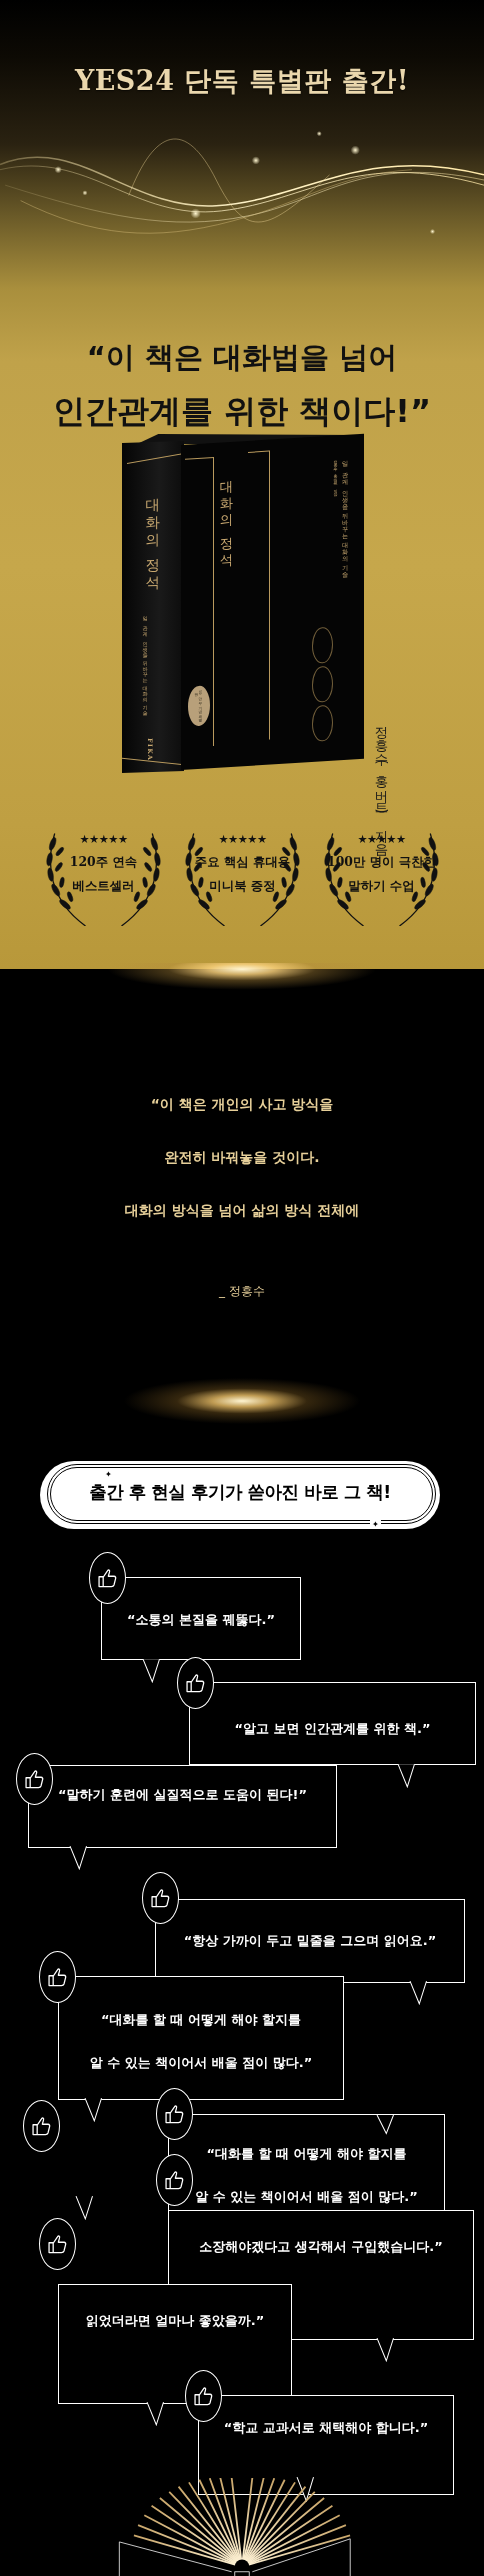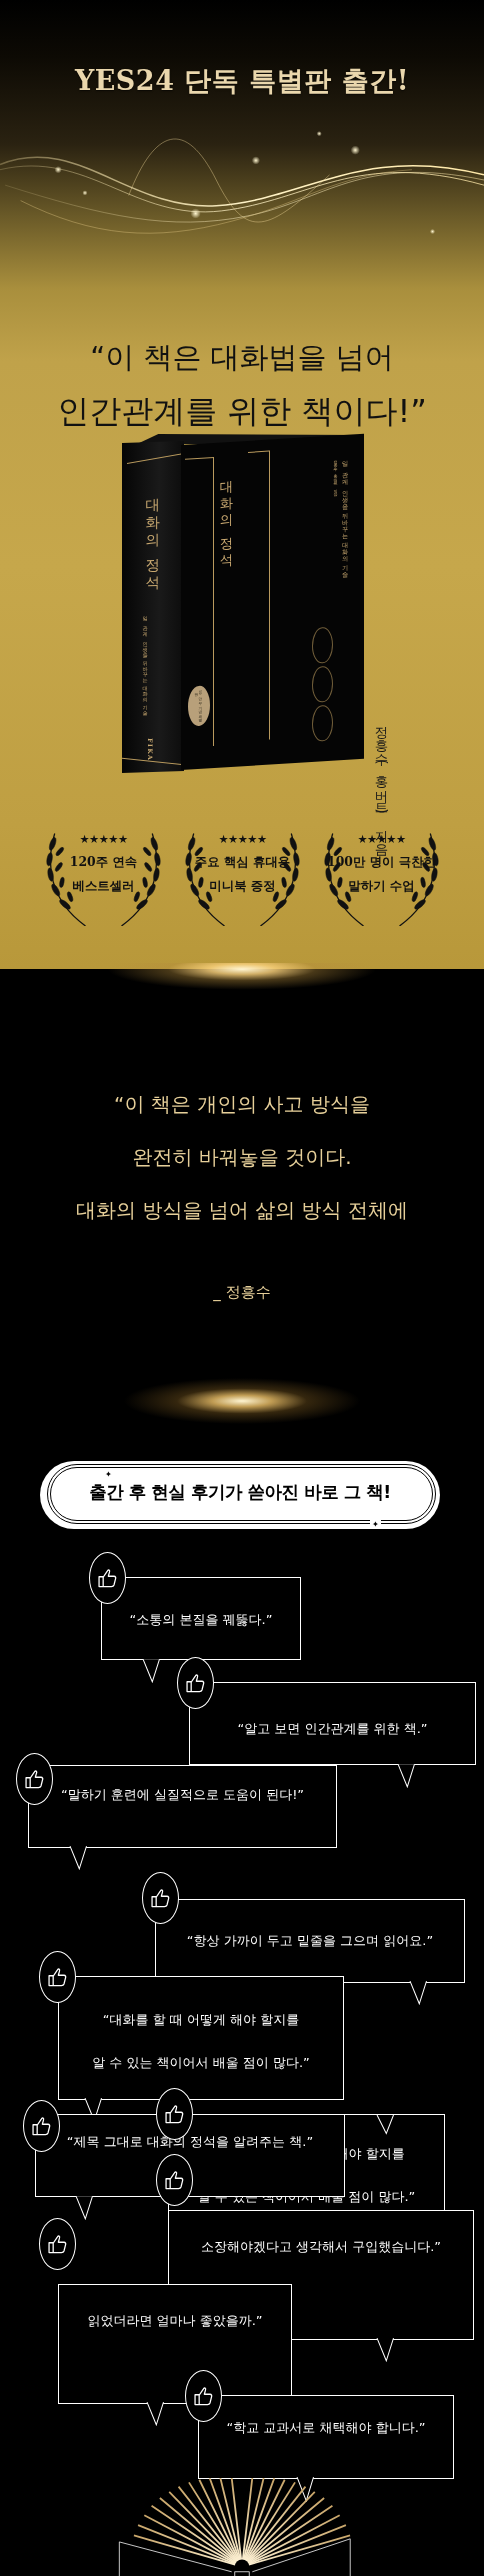--- a/index.html
+++ b/index.html
@@ -6,21 +6,21 @@
   body { width: 484px; background: #000; font-family: "DejaVu Serif", "Liberation Serif", serif; overflow-x: hidden; }
   .page { position: relative; width: 484px; height: 3914px; overflow: hidden; }
   .abs { position: absolute; }
   .center-text { left: 0; width: 484px; text-align: center; }
 
   
   .hero { left: 0; top: 0; width: 484px; height: 969px;
     background: linear-gradient(180deg, #000 0px, #0d0a04 57px, #2a2211 144px, #6a5a28 216px, #a98f3d 289px, #c0a24a 361px, #c6a74b 567px, #bf9f42 824px, #b8983a 969px); }
   .hero-title { color: #ead7ad; font-weight: bold; font-size: 27px; line-height: 47px; letter-spacing: 0.5px;
     text-shadow: 0 1px 1.5px rgba(0,0,0,.6); }
-  .hero-quote { color: #111; font-size: 29px; line-height: 54px; font-family: "DejaVu Sans", sans-serif; font-weight: 400; }
+  .hero-quote { color: #111; font-size: 29px; line-height: 54px; font-family: "DejaVu Sans", sans-serif; font-weight: 700; }
   .hero-quote .l2 { font-size: 32px; }
 
   .book { left: 122px; top: 434px; width: 242px; height: 361px; }
   .book-top { left: 0; top: 0; width: 242px; height: 10.3px; background: #111; clip-path: polygon(6% 100%, 15% 0, 100% 10%, 100% 100%); }
   .book-spine { left: 0; top: 8.2px; width: 62px; height: 330px; background: linear-gradient(90deg, #050505, #1a1a1a 60%, #0c0c0c); transform: skewY(-2deg); }
   .book-front { left: 59px; top: 11.3px; width: 183px; height: 325px; background: #050505; transform: skewY(-3.5deg); transform-origin: left top; }
   .gold-line { border: 0.8px solid #b99a5e; }
   .vtext { writing-mode: vertical-rl; color: #c8a870; }
   .spine-title { left: 20.6px; top: 46px; font-size: 14.4px; letter-spacing: 3.1px; font-family: "DejaVu Sans", sans-serif; }
   .spine-sub { left: 20.6px; top: 170px; font-size: 5.2px; letter-spacing: 0.5px; }
@@ -36,32 +36,32 @@
   .laurel-stars { position: absolute; left: 0; width: 129px; top: 19.6px; text-align: center; font-size: 11.3px; color: #111; letter-spacing: -0.5px; font-family: "DejaVu Sans", sans-serif; }
   .laurel-line { position: absolute; left: 0; width: 129px; text-align: center; font-size: 12.4px; color: #111; font-weight: bold; }
   .laurel-line.a { top: 41px; } .laurel-line.b { top: 65px; }
 
   
   .quote-sec { left: 0; top: 969px; width: 484px; height: 453px; background: #000; }
   .glow-top { left: 0; top: 963px; width: 484px; height: 77px;
     background: radial-gradient(ellipse 134px 20.6px at 50% 6.2px, rgba(255,245,210,1) 0%, rgba(245,205,120,.85) 25%, rgba(180,140,60,.4) 55%, rgba(0,0,0,0) 100%); }
   .glow-bot { left: 0; top: 1340px; width: 484px; height: 103px;
     background: radial-gradient(ellipse 118px 23px at 50% 61px, rgba(255,245,210,1) 0%, rgba(240,195,105,.8) 25%, rgba(150,110,40,.35) 55%, rgba(0,0,0,0) 100%); }
-  .gold-quote { color: #e6cf99; font-size: 20px; line-height: 53px; font-family: "DejaVu Sans", sans-serif; font-weight: 400; }
-  .gold-quote-author { color: #e6cf99; font-size: 15px; font-family: "DejaVu Sans", sans-serif; }
+  .gold-quote { color: #e6cf99; font-size: 14px; line-height: 53px; font-family: "DejaVu Sans", sans-serif; font-weight: 700; }
+  .gold-quote-author { color: #e6cf99; font-size: 12px; font-family: "DejaVu Sans", sans-serif; }
 
   
   .pill { left: 40px; top: 1461px; width: 400px; height: 68px; border-radius: 34px; background: #fff; }
   .pill-inner { left: 47px; top: 1464px; width: 389px; height: 60px; border-radius: 30px; border: 1px solid #000; }
   .pill-inner2 { left: 50px; top: 1467px; width: 383px; height: 54px; border-radius: 27px; border: 0.8px solid #000; }
   .pill-text { top: 1480px; left: 40px; width: 400px; text-align: center; font-size: 17.5px; font-weight: bold; color: #000; font-family: "DejaVu Sans", sans-serif; letter-spacing: -0.5px; }
   .pill-spark { font-size: 8.2px; color: #000; background: #fff; padding: 0 2.1px; line-height: 8.2px; }
 
   .bubble { border: 1px solid #fff; background: #000; }
-  .bubble-text { color: #fff; font-size: 13px; line-height: 38px; text-align: center; font-family: "DejaVu Sans", sans-serif; font-weight: 400; }
+  .bubble-text { color: #fff; font-size: 13px; line-height: 38px; text-align: center; font-family: "DejaVu Sans", sans-serif; font-weight: 700; }
   .thumb { width: 37px; height: 52px; border: 1.3px solid #fff; border-radius: 50%; background: #000; display: flex; align-items: center; justify-content: center; }
 
   
   .fan-wrap { left: 113px; top: 2478px; width: 258px; height: 134px; }
 </style>
 </head>
 <body>
 
 <div class="page">
 
@@ -284,23 +284,20 @@
   <div class="abs bubble" style="left:168px;top:2114px;width:277px;height:118px">
     <div class="bubble-text" style="padding-top:16.5px;line-height:43px">
       <div>“대화를 할 때 어떻게 해야 할지를</div>
       <div>알 수 있는 책이어서 배울 점이 많다.”</div>
     </div>
   </div>
   <svg class="abs" style="left:376px;top:2115px" width="20.6" height="20.6" viewBox="0 0 40 40">
       <path d="M2 0 L 20 36 L 34 0" fill="#000" stroke="#fff" stroke-width="2"></path>
     </svg>
 
-  <div class="abs bubble" style="left:35px;top:2114px;width:310px;height:83px">
-    <div class="bubble-text" style="padding-top:8.2px">“제목 그대로 대화의 정석을 알려주는 책.”</div>
-  </div>
   <svg class="abs" style="left:75px;top:2196px" width="20.6" height="24" viewBox="0 0 40 46">
       <path d="M2 0 L 20 44 L 34 0" fill="#000" stroke="#fff" stroke-width="2"></path>
     </svg>
 
   <div class="abs bubble" style="left:168px;top:2210px;width:306px;height:130px">
     <div class="bubble-text" style="padding-top:14.4px;line-height:43px">
       <div>소장해야겠다고 생각해서 구입했습니다.”</div>
     </div>
   </div>
   <svg class="abs" style="left:376px;top:2338px" width="20.6" height="24" viewBox="0 0 40 46">
@@ -309,21 +306,21 @@
 
   <div class="abs bubble" style="left:58px;top:2284px;width:234px;height:120px">
     <div class="bubble-text" style="padding-top:14.4px;line-height:43px">
       <div>읽었더라면 얼마나 좋았을까.”</div>
     </div>
   </div>
   <svg class="abs" style="left:146px;top:2402px" width="20.6" height="24" viewBox="0 0 40 46">
       <path d="M2 0 L 20 44 L 34 0" fill="#000" stroke="#fff" stroke-width="2"></path>
     </svg>
 
-  <div class="abs bubble" style="left:198px;top:2395px;width:256px;height:84px">
+  <div class="abs bubble" style="left:198px;top:2395px;width:256px;height:100px">
     <div class="bubble-text" style="padding-top:13.4px">“학교 교과서로 채택해야 합니다.”</div>
   </div>
   <svg class="abs" style="left:296px;top:2477px" width="20.6" height="25" viewBox="0 0 40 48">
       <path d="M2 0 L 20 46 L 34 0" fill="#000" stroke="#fff" stroke-width="2"></path>
     </svg>
 
   <div class="abs thumb" style="left:89px;top:1552px">
       <svg width="20.6" height="20.6" viewBox="0 0 40 40">
         <path d="M4 17 h8 v19 h-8 z M12 18 L 20 6 C 22 2, 26 4, 24 9 L 22 16 h11 c 3 0, 4 3, 3 5 l -3 12 c -1 3, -3 3, -5 3 H 12" fill="none" stroke="#fff" stroke-width="2.5" stroke-linejoin="round"></path>
       </svg>

